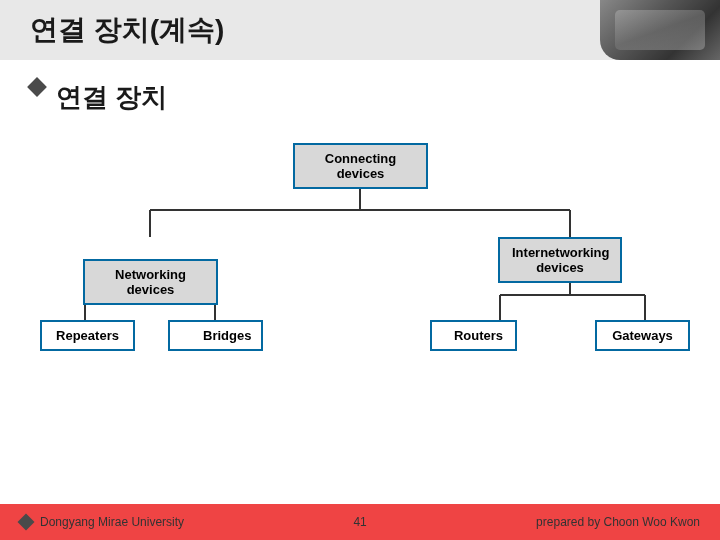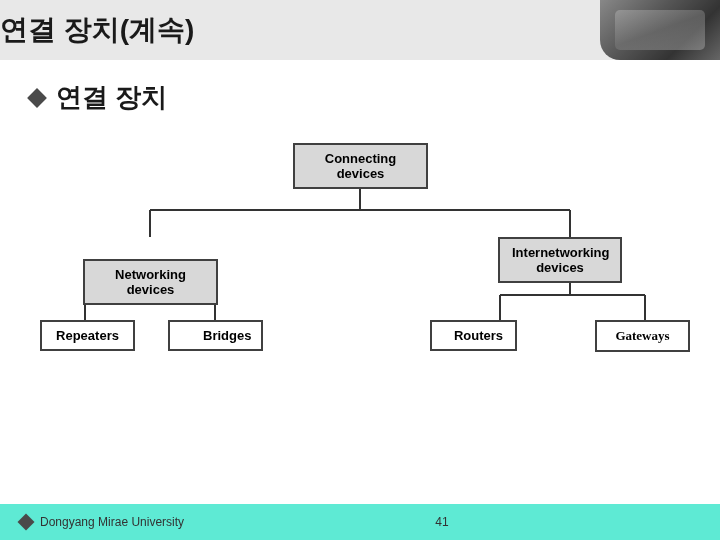--- a/index.html
+++ b/index.html
@@ -12,20 +12,21 @@
       position: relative;
       overflow: hidden;
     }
 
     
     .header {
       display: flex;
       align-items: center;
       height: 60px;
       background: #e8e8e8;
+      padding-left: 30px;
       position: relative;
     }
 
     .header-title {
       font-size: 28px;
       font-weight: bold;
       color: #1a1a1a;
     }
 
     .header-image {
@@ -47,21 +48,21 @@
       width: 90px;
       height: 40px;
       background: linear-gradient(160deg, #aaa 0%, #777 50%, #999 100%);
       border-radius: 5px;
       opacity: 0.6;
     }
 
     
     .subtitle {
       display: flex;
-      align-items: center;
+      align-items: flex-start;
       padding: 20px 30px 10px 30px;
       gap: 8px;
     }
 
     .diamond-icon {
       width: 14px;
       height: 14px;
       background: #4a4a4a;
       transform: rotate(45deg);
       flex-shrink: 0;
@@ -80,21 +81,21 @@
       position: relative;
     }
 
     
     .footer {
       position: absolute;
       bottom: 0;
       left: 0;
       right: 0;
       height: 36px;
-      background: #5eead4;
+      background: #ef4444;
       display: flex;
       align-items: center;
       padding: 4px 20px;
     }
 
     .footer-diamond {
       width: 12px;
       height: 12px;
       background: #4a4a4a;
       transform: rotate(45deg);
@@ -121,21 +122,21 @@
 
     .tree-wrapper {
       position: relative;
       width: 660px;
       height: 280px;
       margin: 0 auto;
     }
 
     .box {
       position: absolute;
-      border: 2px solid #404040;
+      border: 2px solid #0369a1;
       padding: 6px 12px;
       text-align: center;
       font-size: 13px;
       font-weight: bold;
       background: #fff;
       white-space: nowrap;
     }
 
     .box-gray {
       background: #d8d8d8;
@@ -197,24 +198,25 @@
     </div>
 
     <div class="box" style="left:138px; top:185px; width:95px;padding-left:33px;">
       <div>Bridges</div>
     </div>
 
     <div class="box" style="left:400px; top:185px; width:87px;text-align:right;">
       <div>Routers</div>
     </div>
 
-    <div class="box" style="left:565px; top:185px; width:95px;font-family:Liberation Serif, serif;">
+    <div class="box" style="left:565px; top:185px; width:95px;">
       <div>Gateways</div>
     </div>
 
   </div>
 </div>
 
 <div class="footer">
   <div class="footer-diamond"></div>
   <span class="footer-left">Dongyang Mirae University</span>
   <span class="footer-center">41</span>
+  <span class="footer-right">prepared by Choon Woo Kwon</span>
 </div>
 
 </body></html>

